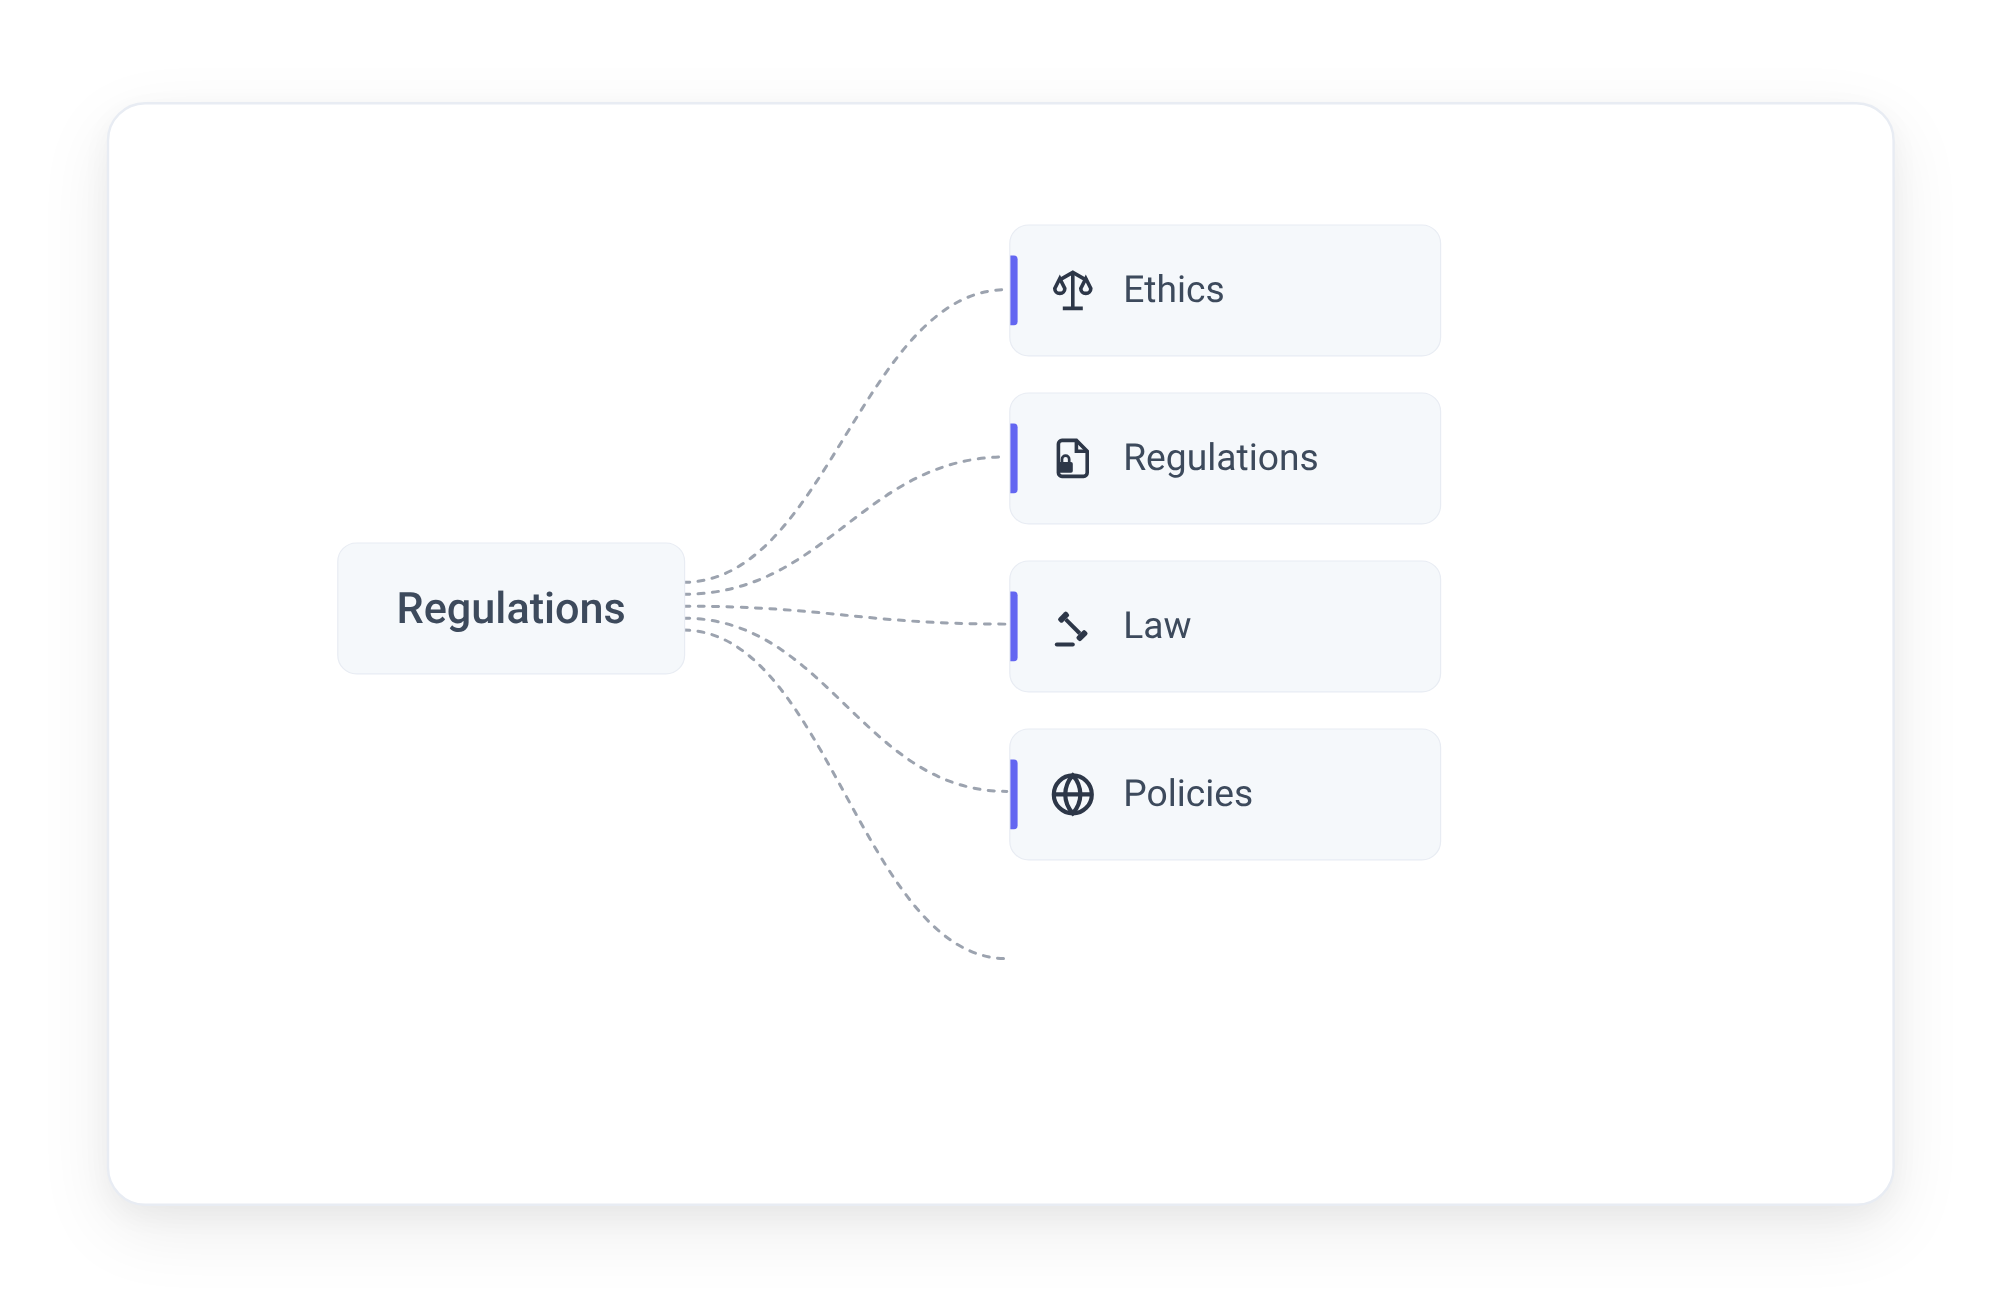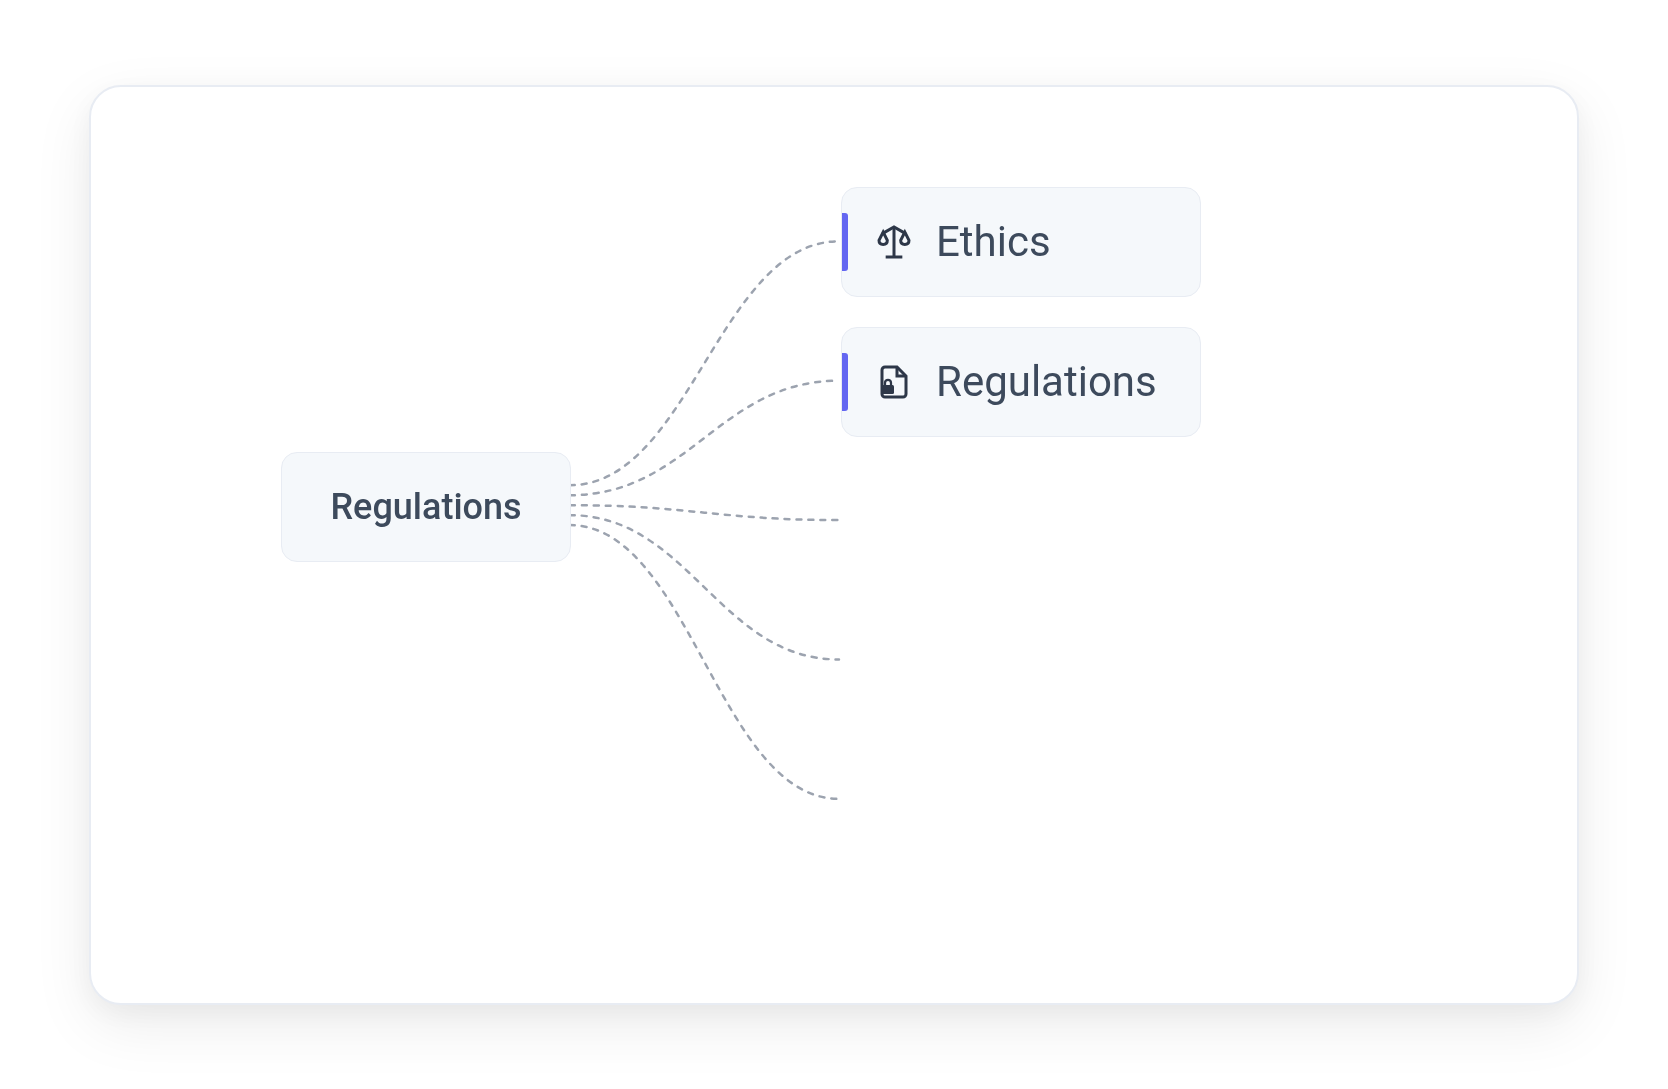--- a/index.html
+++ b/index.html
@@ -89,21 +89,21 @@
       width: 44px;
       height: 44px;
       display: flex;
       align-items: center;
       justify-content: center;
       color: #2d3748;
       flex-shrink: 0;
     }
     
     .child-label {
-      font-size: 42px;
+      font-size: 31px;
       font-weight: 400;
       color: #3d4a5c;
       margin-left: 20px;
     }
     
     .connectors {
       position: absolute;
       left: 0;
       top: 0;
       width: 100%;
@@ -152,18 +152,43 @@
           <svg width="36" height="36" viewBox="0 0 24 24" fill="none" stroke="#2d3748" stroke-width="2">
             <path d="M14 2H6a2 2 0 0 0-2 2v16a2 2 0 0 0 2 2h12a2 2 0 0 0 2-2V8l-6-6z"></path>
             <path d="M14 2v6h6"></path>
             <rect x="4" y="14" width="8" height="6" rx="1" fill="#2d3748" stroke="none"></rect>
             <path d="M6 14v-1.5a2 2 0 0 1 4 0V14" fill="none" stroke="#2d3748" stroke-width="1.5"></path>
           </svg>
         </div>
         <span class="child-label">Regulations</span>
       </div>
 
+      <div class="child-node">
+        <div class="child-marker"></div>
+        <div class="child-icon">
+          <svg width="40" height="40" viewBox="0 0 24 24" fill="#2d3748">
+            <g transform="rotate(-45 12 12)">
+              <rect x="9" y="4" width="6" height="3" rx="1"></rect>
+              <rect x="11" y="7" width="2" height="10"></rect>
+              <rect x="9" y="17" width="6" height="3" rx="1"></rect>
+            </g>
+            <rect x="3" y="20" width="10" height="2" rx="1"></rect>
+          </svg>
+        </div>
+        <span class="child-label">Law</span>
+      </div>
 
+      <div class="child-node">
+        <div class="child-marker"></div>
+        <div class="child-icon">
+          <svg width="38" height="38" viewBox="0 0 24 24" fill="none" stroke="#2d3748" stroke-width="2.2">
+            <circle cx="12" cy="12" r="10"></circle>
+            <line x1="2" y1="12" x2="22" y2="12"></line>
+            <path d="M12 2a15.3 15.3 0 0 1 4 10 15.3 15.3 0 0 1-4 10 15.3 15.3 0 0 1-4-10 15.3 15.3 0 0 1 4-10z"></path>
+          </svg>
+        </div>
+        <span class="child-label">Policies</span>
+      </div>
 
     </div>
 
   </div>
 </div>
 
 </body></html>

